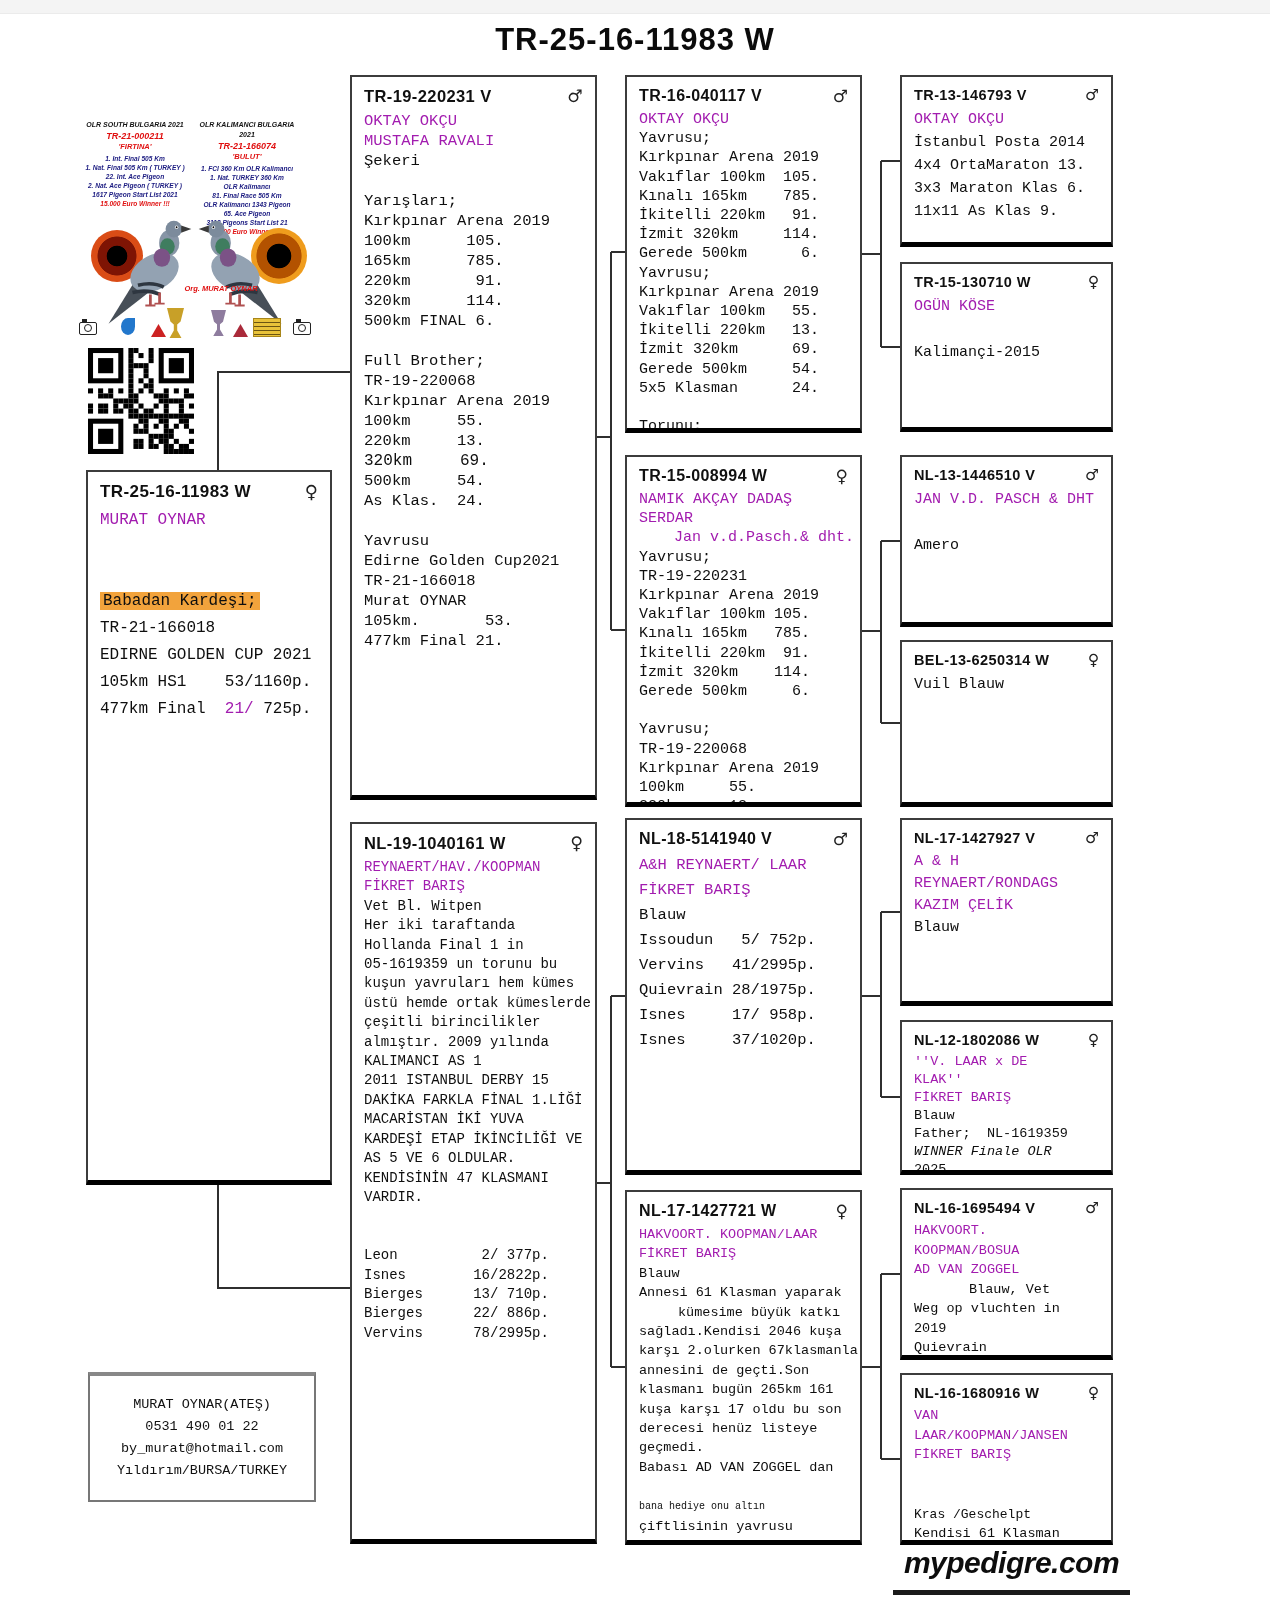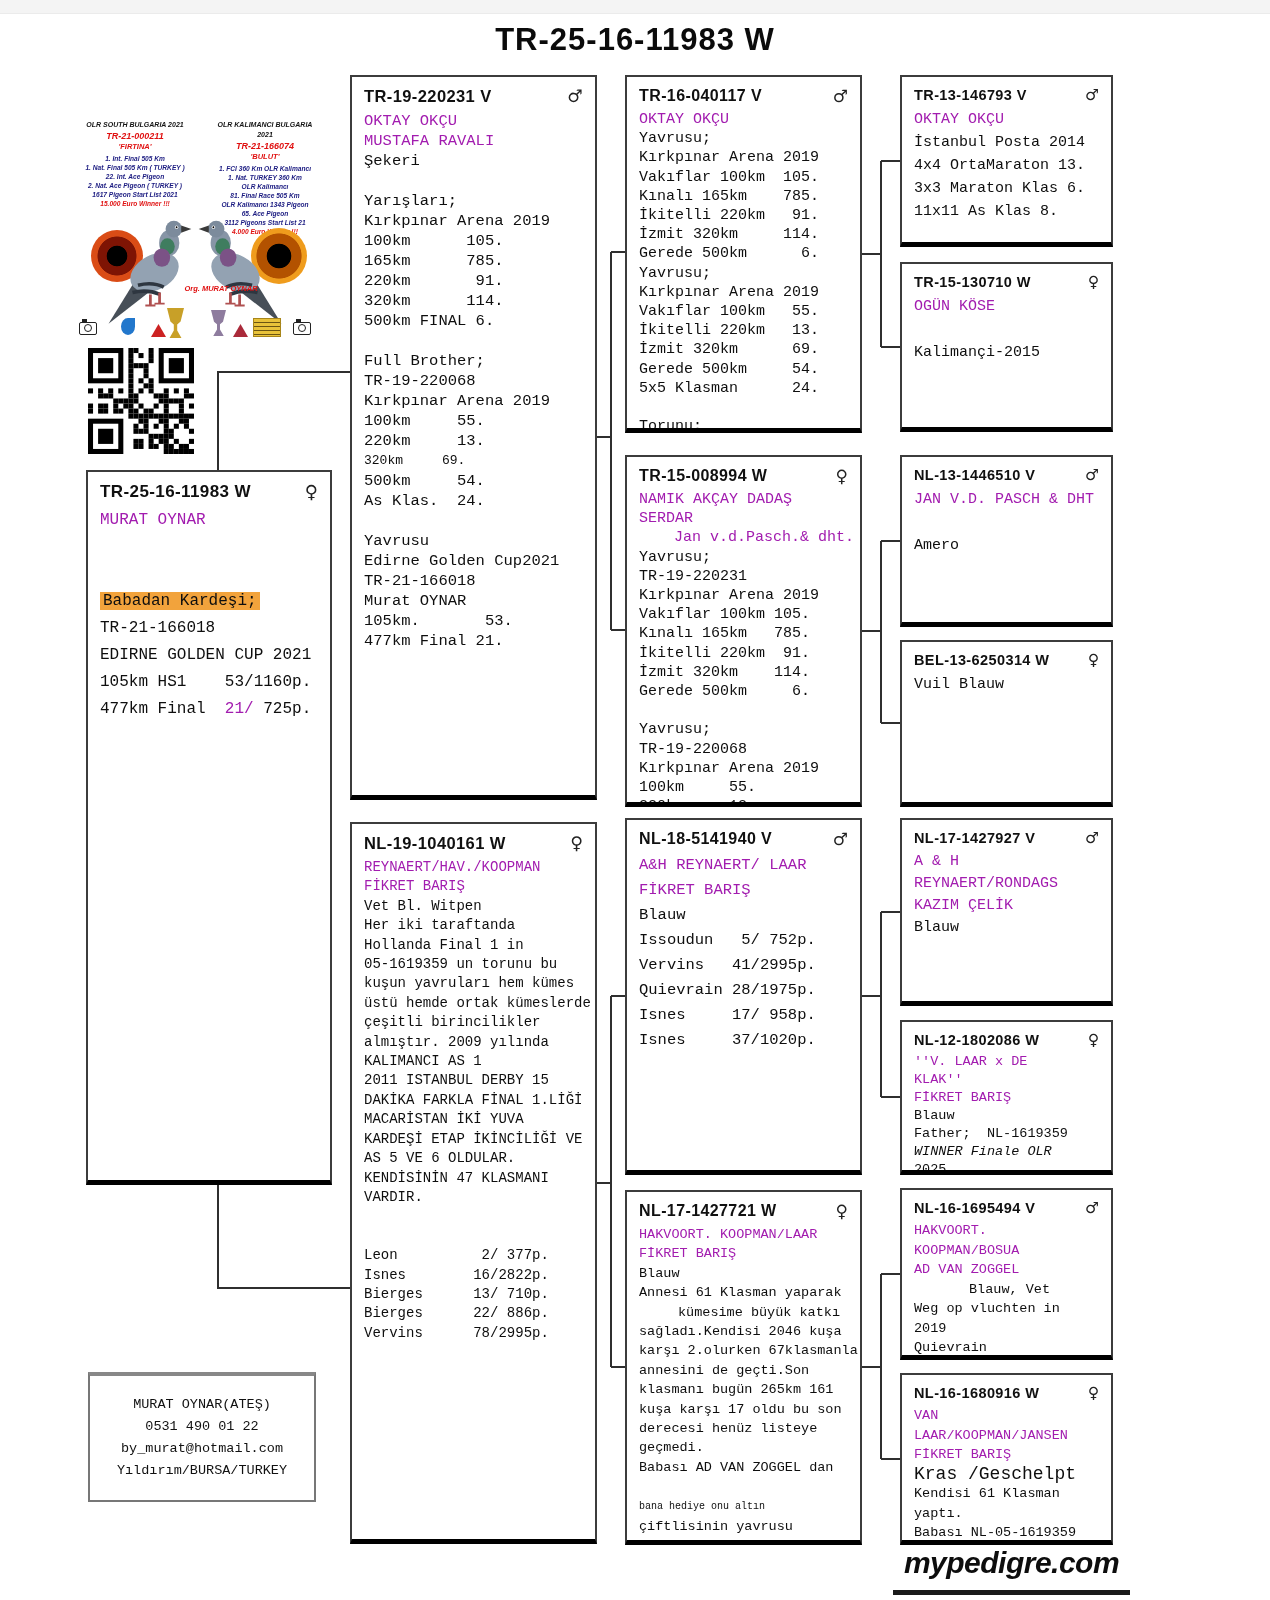--- a/index.html
+++ b/index.html
@@ -11,21 +11,21 @@
   .ring{font-family:"Liberation Sans",sans-serif;font-weight:bold;letter-spacing:.4px;color:#101010;margin-bottom:5px;}
   .sex{position:absolute;top:9px;right:12px;font-family:"DejaVu Sans",sans-serif;color:#222;}
   .bx-line{font-family:"Liberation Mono",monospace;white-space:pre;color:#0e0e0e;}
   .red{color:#a21caf;}
   .hl{background:#f2a33c;padding:0 3px;}
   
   svg.conn{position:absolute;top:0;left:0;pointer-events:none;}
   
   .pcard{position:absolute;left:75px;top:108px;width:240px;height:238px;background:#fff;}
   .pc-block{position:absolute;top:12px;width:112px;text-align:center;}
-  .pc-left{left:4px;} .pc-right{left:134px;}
+  .pc-left{left:4px;} .pc-right{left:116px;}
   .pc-h{font-size:7px;font-weight:bold;font-style:italic;color:#141414;line-height:10px;}
   .pc-ring{font-size:9px;font-weight:bold;font-style:italic;color:#e01010;line-height:12px;}
   .pc-name{font-size:7.5px;font-weight:bold;font-style:italic;color:#e01010;line-height:10px;margin-bottom:2px;}
   .pc-line{font-size:6.6px;line-height:9px;font-weight:bold;font-style:italic;color:#1a1a80;text-align:center;}
   .pc-line.red{color:#e01010;}
   .pc-org{position:absolute;left:86px;top:176px;font-size:7.5px;font-weight:bold;font-style:italic;color:#e01010;width:120px;text-align:center;}
   .eye{position:absolute;border-radius:50%;}
   .eye-left{left:16px;top:122px;width:52px;height:52px;
     background:radial-gradient(circle,#000 0 27%,#7e1404 29% 52%,#da4c16 54% 72%,#f2b98b 74% 84%,#fff 86%);}
   .eye-right{left:176px;top:120px;width:56px;height:56px;
@@ -306,21 +306,21 @@
       <div class="bx-line" style="font-size: 15.5px; line-height: 20px;">165km      785.</div>
       <div class="bx-line" style="font-size: 15.5px; line-height: 20px;">220km       91.</div>
       <div class="bx-line" style="font-size: 15.5px; line-height: 20px;">320km      114.</div>
       <div class="bx-line" style="font-size: 15.5px; line-height: 20px;">500km FINAL 6.</div>
       <div class="bx-line" style="font-size: 15.5px; line-height: 20px;">&nbsp;</div>
       <div class="bx-line" style="font-size: 15.5px; line-height: 20px;">Full Brother;</div>
       <div class="bx-line" style="font-size: 15.5px; line-height: 20px;">TR-19-220068</div>
       <div class="bx-line" style="font-size: 15.5px; line-height: 20px;">Kırkpınar Arena 2019</div>
       <div class="bx-line" style="font-size: 15.5px; line-height: 20px;">100km     55.</div>
       <div class="bx-line" style="font-size: 15.5px; line-height: 20px;">220km     13.</div>
-      <div class="bx-line" style="font-size: 13px; line-height: 20px;">320km     69.</div>
+      <div class="bx-line" style="font-size: 16px; line-height: 20px;">320km     69.</div>
       <div class="bx-line" style="font-size: 15.5px; line-height: 20px;">500km     54.</div>
       <div class="bx-line" style="font-size: 15.5px; line-height: 20px;">As Klas.  24.</div>
       <div class="bx-line" style="font-size: 15.5px; line-height: 20px;">&nbsp;</div>
       <div class="bx-line" style="font-size: 15.5px; line-height: 20px;">Yavrusu</div>
       <div class="bx-line" style="font-size: 15.5px; line-height: 20px;">Edirne Golden Cup2021</div>
       <div class="bx-line" style="font-size: 15.5px; line-height: 20px;">TR-21-166018</div>
       <div class="bx-line" style="font-size: 15.5px; line-height: 20px;">Murat OYNAR</div>
       <div class="bx-line" style="font-size: 15.5px; line-height: 20px;">105km.       53.</div>
       <div class="bx-line" style="font-size: 15.5px; line-height: 20px;">477km Final 21.</div>
     </div>
@@ -428,21 +428,21 @@
       <div class="bx-line" style="font-size: 13.5px; line-height: 19.4px;">bendede çok iyi uçtu ancak</div>
       <div class="bx-line" style="font-size: 13.5px; line-height: 19.4px;">iki yıl sonra kötü bir</div>
     </div>
     <div class="pbox" style="left: 900px; top: 75px; width: 213px; height: 172px;">
       <div class="ring" style="font-size: 14.5px;">TR-13-146793 V</div>
       <span class="sex" style="font-size: 15.5px;">♂</span>
       <div class="bx-line red" style="font-size: 15px; line-height: 23px;">OKTAY OKÇU</div>
       <div class="bx-line" style="font-size: 15px; line-height: 23px;">İstanbul Posta 2014</div>
       <div class="bx-line" style="font-size: 15px; line-height: 23px;">4x4 OrtaMaraton 13.</div>
       <div class="bx-line" style="font-size: 15px; line-height: 23px;">3x3 Maraton Klas 6.</div>
-      <div class="bx-line" style="font-size: 15px; line-height: 23px;">11x11 As Klas 8.</div>
+      <div class="bx-line" style="font-size: 15px; line-height: 23px;">11x11 As Klas 9.</div>
     </div>
     <div class="pbox" style="left: 900px; top: 262px; width: 213px; height: 170px;">
       <div class="ring" style="font-size: 14.5px;">TR-15-130710 W</div>
       <span class="sex" style="font-size: 15.5px;">♀</span>
       <div class="bx-line red" style="font-size: 15px; line-height: 23px;">OGÜN KÖSE</div>
       <div class="bx-line" style="font-size: 15px; line-height: 23px;">&nbsp;</div>
       <div class="bx-line" style="font-size: 15px; line-height: 23px;">Kalimançi-2015</div>
     </div>
     <div class="pbox" style="left: 900px; top: 455px; width: 213px; height: 172px;">
       <div class="ring" style="font-size: 14.5px;">NL-13-1446510 V</div>
@@ -485,21 +485,21 @@
       <div class="bx-line" style="font-size: 13.5px; line-height: 19.5px;">Weg op vluchten in</div>
       <div class="bx-line" style="font-size: 13.5px; line-height: 19.5px;">2019</div>
       <div class="bx-line" style="font-size: 13.5px; line-height: 19.5px;">Quievrain</div>
     </div>
     <div class="pbox" style="left: 900px; top: 1373px; width: 213px; height: 172px;">
       <div class="ring" style="font-size: 14.5px;">NL-16-1680916 W</div>
       <span class="sex" style="font-size: 15.5px;">♀</span>
       <div class="bx-line red" style="font-size: 13.5px; line-height: 19.5px;">VAN</div>
       <div class="bx-line red" style="font-size: 13.5px; line-height: 19.5px;">LAAR/KOOPMAN/JANSEN</div>
       <div class="bx-line red" style="font-size: 13.5px; line-height: 19.5px;">FİKRET BARIŞ</div>
-      <div class="bx-line" style="font-size: 18px; line-height: 19.5px;">Kras /Geschelpt</div>
+      <div class="bx-line" style="font-size: 13px; line-height: 19.5px; margin-top: 40px;">Kras /Geschelpt</div>
       <div class="bx-line" style="font-size: 13.5px; line-height: 19.5px;">Kendisi 61 Klasman</div>
       <div class="bx-line" style="font-size: 13.5px; line-height: 19.5px;">yaptı.</div>
       <div class="bx-line" style="font-size: 13.5px; line-height: 19.5px;">Babası NL-05-1619359</div>
     </div>
   </div>
 
 <div class="contact">
     <div class="bx-line">MURAT OYNAR(ATEŞ)</div>
     <div class="bx-line">0531 490 01 22</div>
     <div class="bx-line">by_murat@hotmail.com</div>

